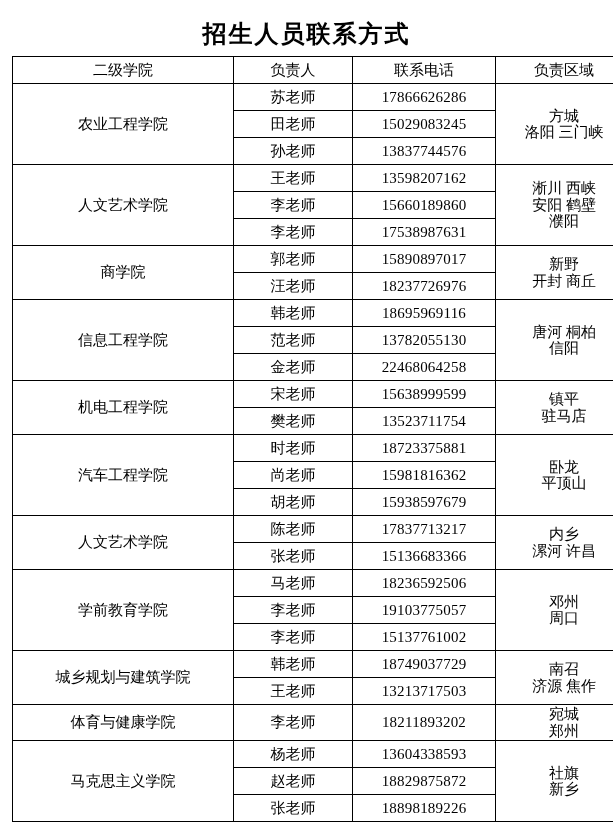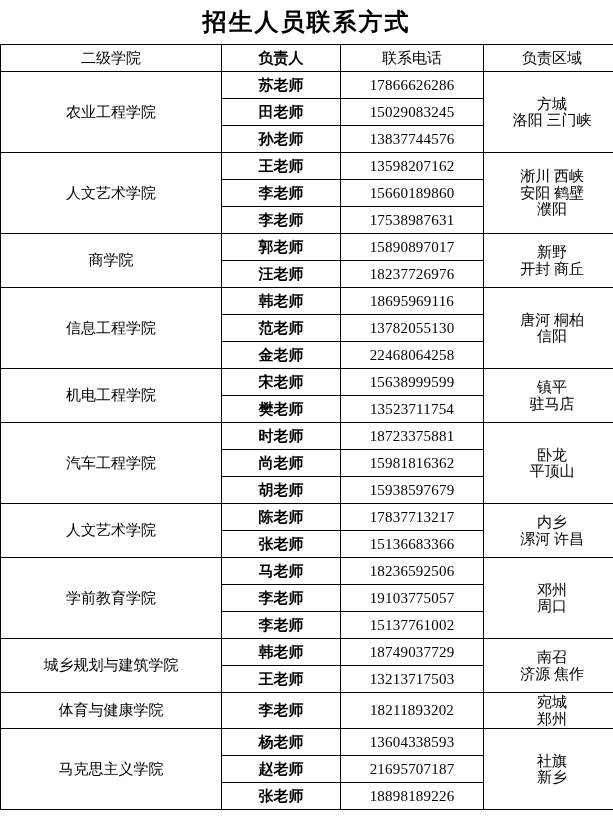--- a/index.html
+++ b/index.html
@@ -11,21 +11,21 @@
     height: 828px;
     background: #ffffff;
     font-family: "Liberation Serif", "DejaVu Serif", serif;
     color: #000000;
     overflow: hidden;
   }
   .page {
     width: 613px;
     height: 828px;
     box-sizing: border-box;
-    padding: 0;
+    padding: 12px;
     position: relative;
   }
   .doc-title {
     text-align: center;
     font-size: 24px;
     font-weight: bold;
     letter-spacing: 2px;
     line-height: 40px;
     padding-top: 2px;
     padding-bottom: 2px;
@@ -41,21 +41,21 @@
     border: 1px solid #000000;
     text-align: center;
     vertical-align: middle;
     font-size: 15px;
     line-height: 1.1;
     height: 24px;
     padding: 1px 2px;
     font-family: "Liberation Serif", "DejaVu Serif", serif;
   }
   td.col-college { width: 216px; }
-  td.col-person  { width: 114px; font-weight: bold; }
+  td.col-person  { width: 114px; }
   td.col-phone   { width: 138px; }
   td.col-area    { width: 132px; }
 
   .header-row td {
     font-size: 15px;
     height: 26px;
     border-radius: 12px;
   }
   .college-cell {
     font-size: 16px;
@@ -214,21 +214,21 @@
         </tr>
         <tr>
           <td class="col-college college-cell" rowspan="3">马克思主义学院</td>
           <td class="col-person">杨老师</td>
           <td class="col-phone phone-cell">13604338593</td>
           <td class="col-area area-cell" rowspan="3">社旗
 新乡</td>
         </tr>
         <tr>
           <td class="col-person">赵老师</td>
-          <td class="col-phone phone-cell">21695707187</td>
+          <td class="col-phone phone-cell">18829875872</td>
         </tr>
         <tr>
           <td class="col-person">张老师</td>
           <td class="col-phone phone-cell">18898189226</td>
         </tr>
       </tbody>
   </table>
 
 </div>
 

